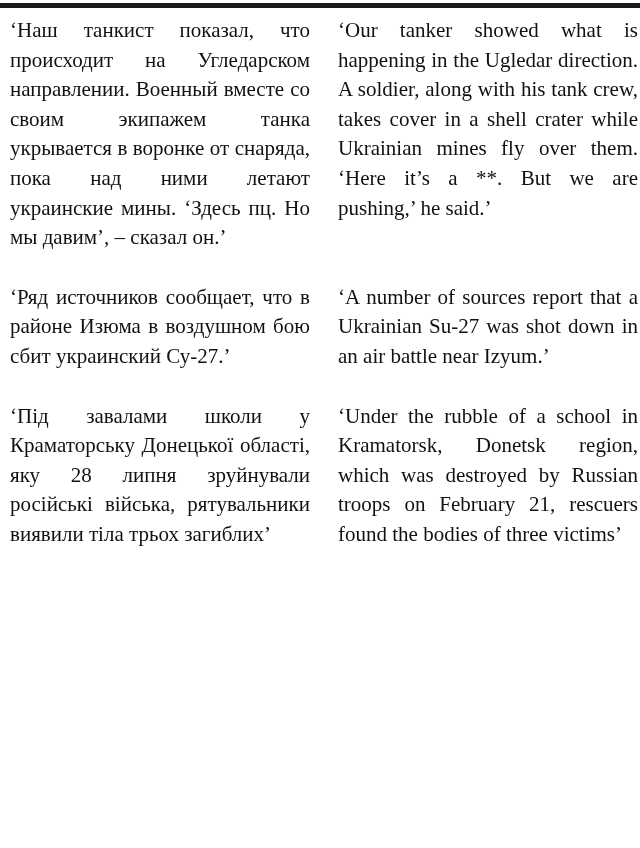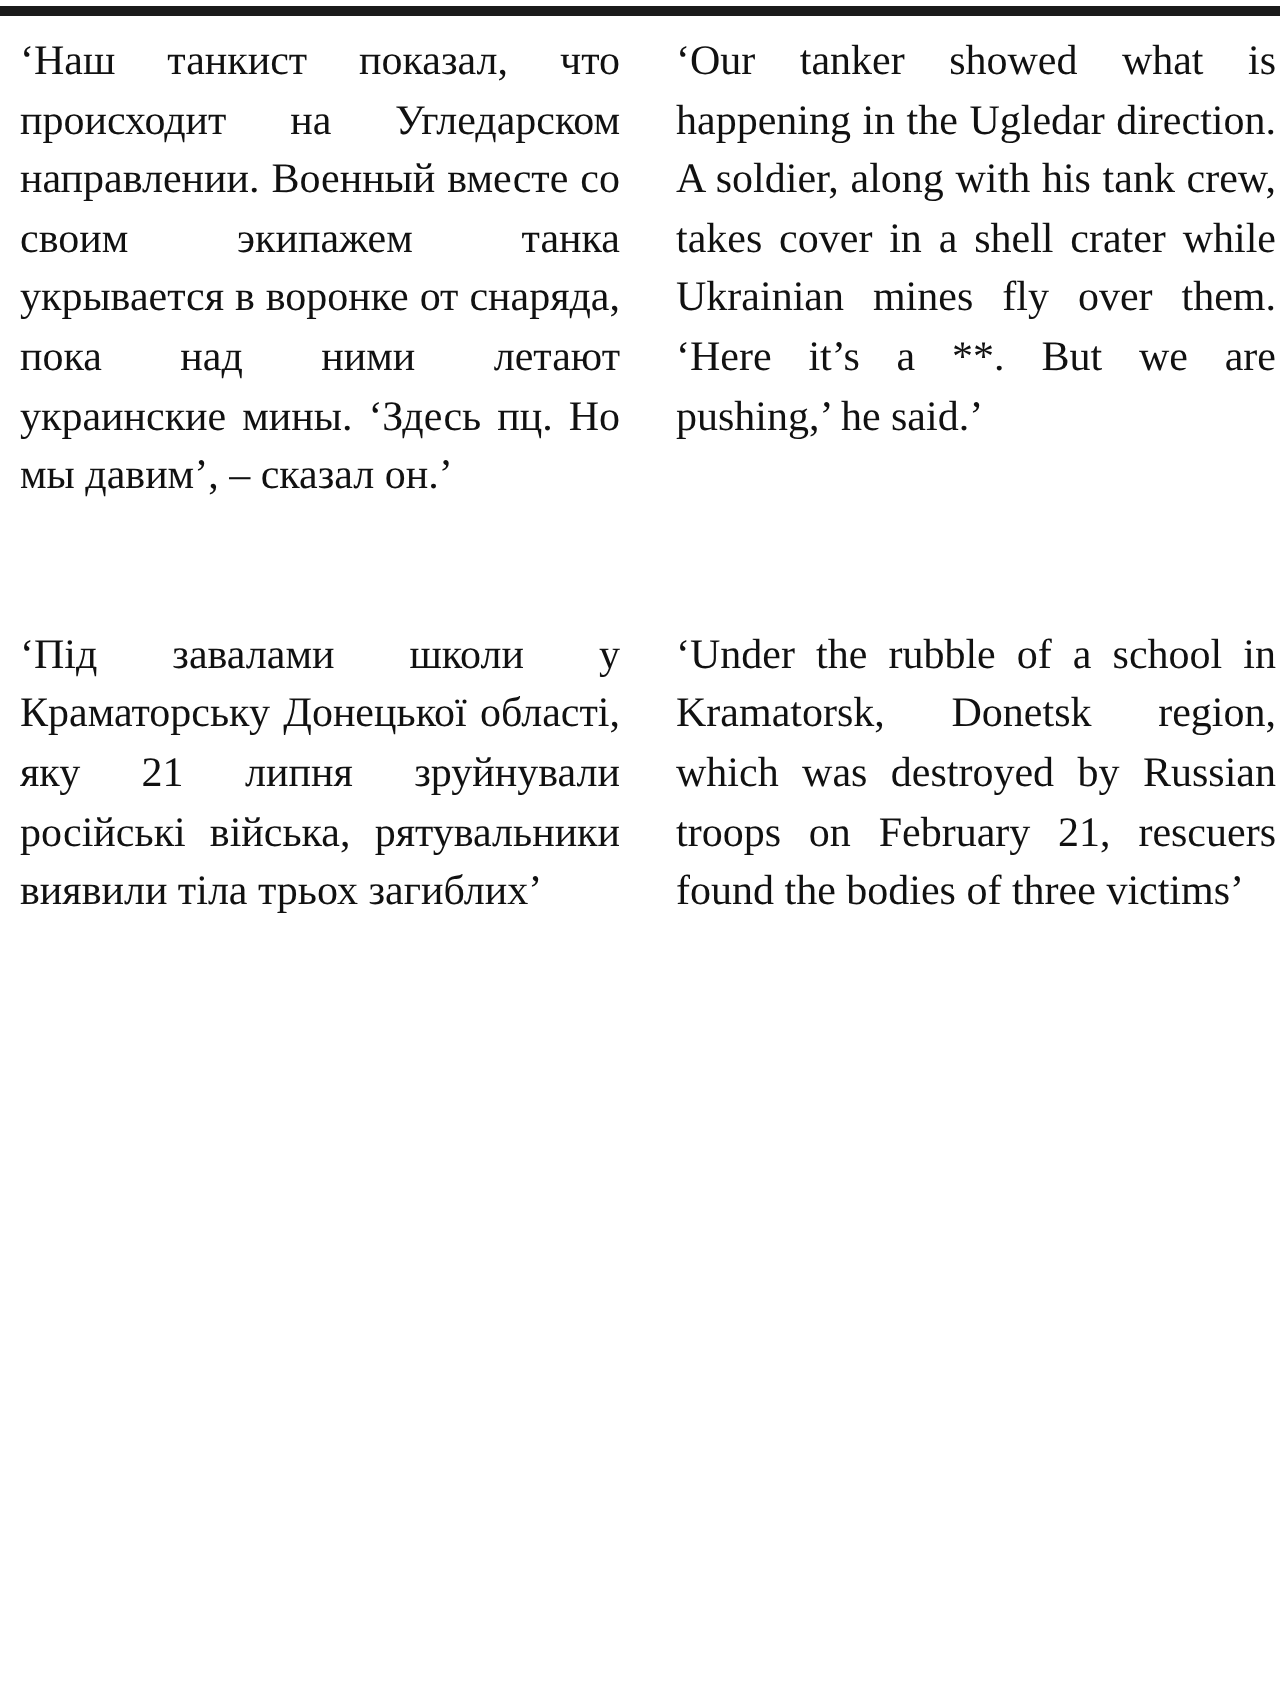--- a/index.html
+++ b/index.html
@@ -114,30 +114,39 @@
           <div class="inner">‘Our tanker showed what is happening in the Ugledar direction. A soldier, along with his tank crew, takes cover in a shell crater while Ukrainian mines fly over them. ‘Here it’s a **. But we are pushing,’ he said.’</div>
         </td>
       </tr>
 
       <tr class="row-spacer">
         <td></td>
           <td></td>
           <td></td>
       </tr>
 
+      <tr>
+        <td class="cell">
+          <div class="inner">‘Ряд источников сообщает, что в районе Изюма в воздушном бою сбит украинский Су-27.’</div>
+        </td>
+        <td class="gapcol"></td>
+        <td class="cell right-col">
+          <div class="inner">‘A number of sources report that a Ukrainian Su-27 was shot down in an air battle near Izyum.’</div>
+        </td>
+      </tr>
 
       <tr class="row-spacer">
         <td></td>
           <td></td>
           <td></td>
       </tr>
 
       <tr>
         <td class="cell">
-          <div class="inner">‘Під завалами школи у Краматорську Донецької області, яку 21 липня зруйнували російські війська, рятувальники виявили тіла трьох загиблих’</div>
+          <div class="inner">‘Під завалами школи у Краматорську Донецької області, яку 28 липня зруйнували російські війська, рятувальники виявили тіла трьох загиблих’</div>
         </td>
         <td class="gapcol"></td>
         <td class="cell right-col">
           <div class="inner">‘Under the rubble of a school in Kramatorsk, Donetsk region, which was destroyed by Russian troops on February 21, rescuers found the bodies of three victims’</div>
         </td>
       </tr>
 
       <tr class="row-spacer">
         <td></td>
           <td></td>

